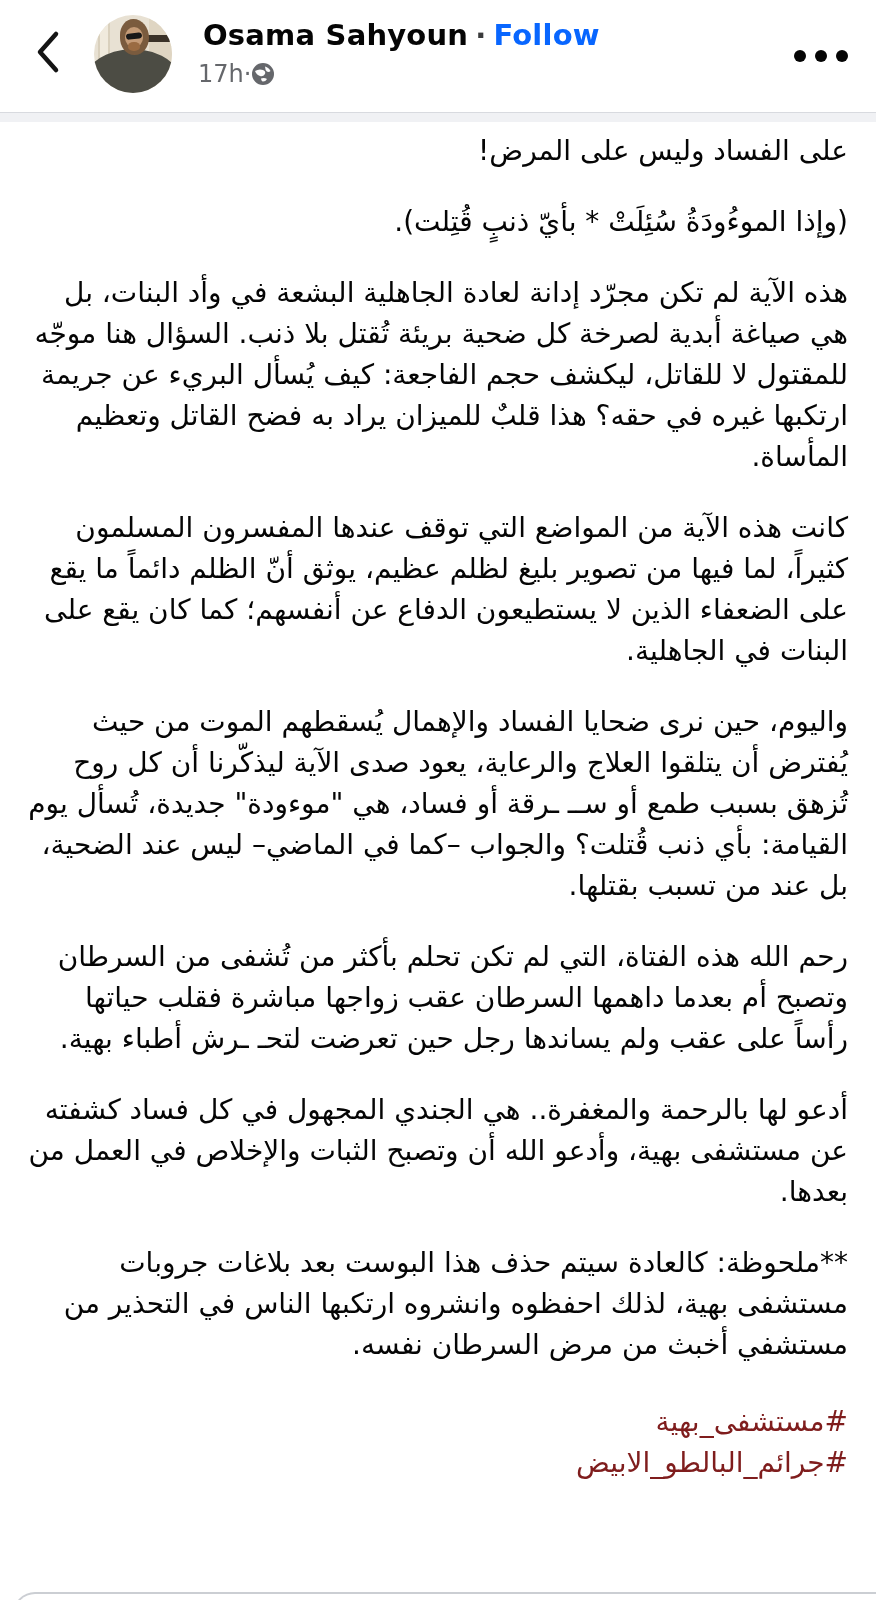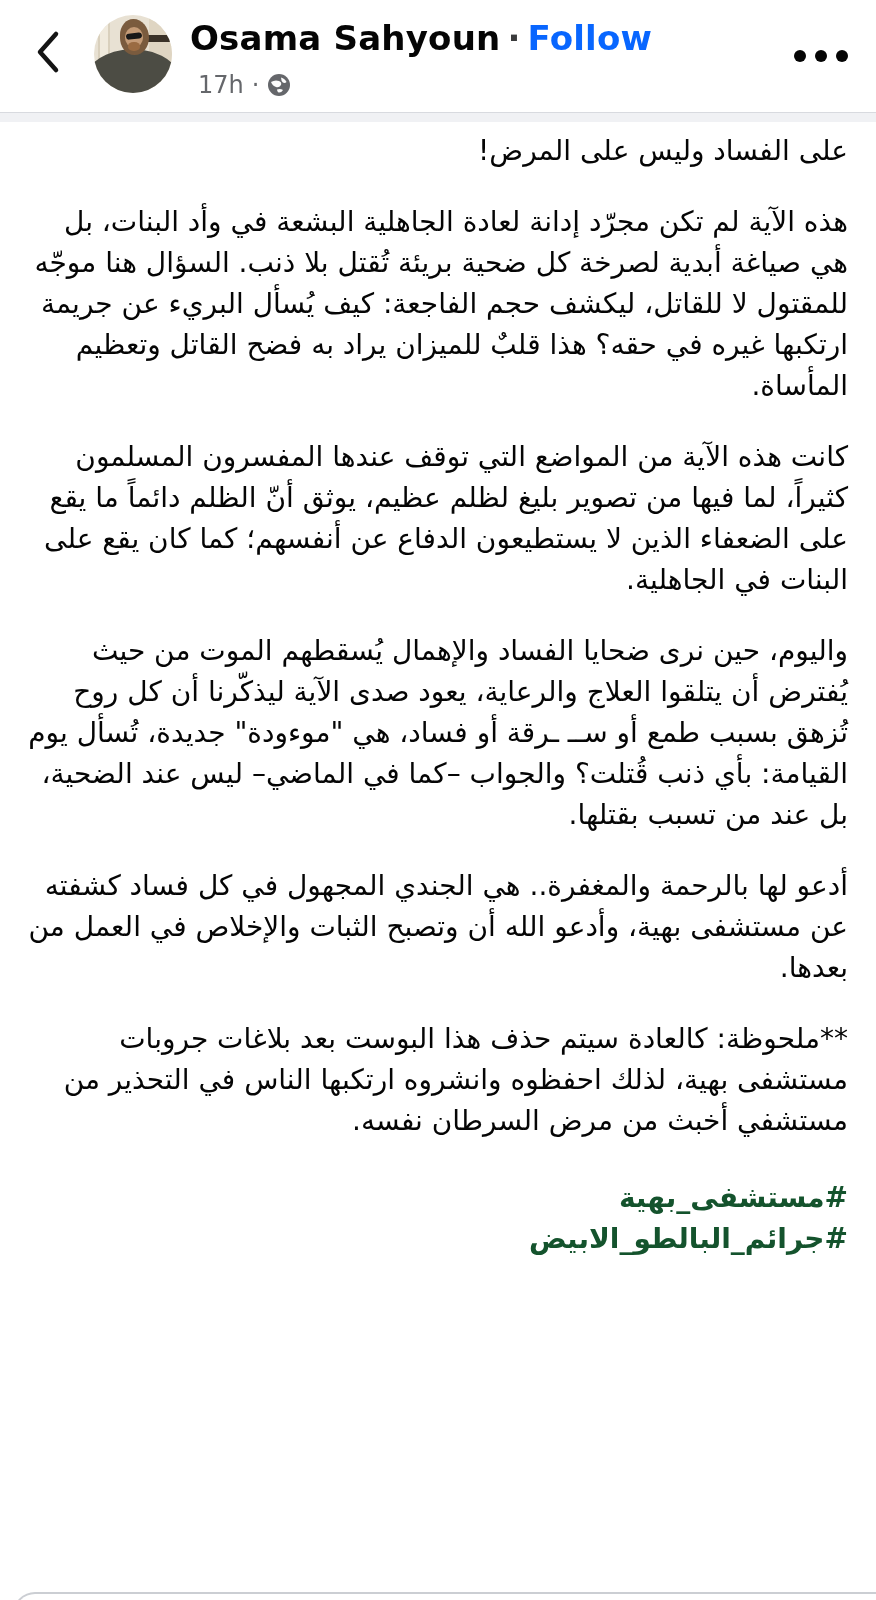--- a/index.html
+++ b/index.html
@@ -16,40 +16,40 @@
     border-radius:50%; overflow:hidden; background:#E8E1D3; }
   .av-right  { position:absolute; right:0; top:0; width:30%; height:100%; background:#DFD5C2; }
   .av-door   { position:absolute; left:5%; top:6%; width:16%; height:64%; background:#F0EADD; border:2px solid #D9D0BD; }
   .av-shelf  { position:absolute; right:-2%; top:26%; width:40%; height:9%; background:#3A3127; }
   .av-jacket { position:absolute; left:-14%; bottom:-32%; width:126%; height:88%; background:#4C4C44;
     border-radius:45% 55% 40% 40%; transform:rotate(-8deg); }
   .av-hair   { position:absolute; left:33%; top:5%; width:38%; height:46%; background:#7A5B3E; border-radius:46% 54% 50% 50%; }
   .av-face   { position:absolute; left:40%; top:15%; width:23%; height:26%; background:#C49B77; border-radius:50% 50% 46% 46%; }
   .av-shades { position:absolute; left:41%; top:23%; width:21%; height:8%; background:#181818; border-radius:4px; transform:rotate(-7deg); }
   .av-beard  { position:absolute; left:43%; top:34%; width:16%; height:12%; background:#9A6B42; border-radius:42%; }
-  .name-line { position:absolute; left:190px; top:18px; font-size:34px; font-weight:bold;
+  .name-line { position:absolute; left:203px; top:18px; font-size:29px; font-weight:bold;
     color:#050505; white-space:nowrap; letter-spacing:.2px; }
   .name-sep { color:#3A3B3C; font-weight:bold; padding:0 7px; }
   .follow { color:#0866FF; cursor:pointer; }
-  .meta-line { position:absolute; left:198px; top:71px; display:flex; align-items:center;
-    gap:8px; font-size:24px; color:#65676B; }
+  .meta-line { position:absolute; left:198px; top:60px; display:flex; align-items:center;
+    gap:0; font-size:24px; color:#65676B; }
   .meta-dot { font-size:24px; color:#65676B; }
   .menu-btn { position:absolute; left:783px; top:34px; width:76px; height:44px;
     display:flex; align-items:center; justify-content:center; gap:9px; cursor:pointer; }
   .menu-btn i { width:12px; height:12px; border-radius:50%; background:#050505; display:block; }
   
   .header-divider { position:absolute; top:112px; left:0; right:0; height:10px;
     background:#F0F1F4; border-top:1px solid #D8DADF; z-index:2; }
   
   .post-body { position:absolute; top:122px; left:0; right:0; z-index:1;
     padding:8px 28px 0 28px; direction:rtl; text-align:right;
     font-size:28px; line-height:41px; color:#050505; }
   .post-body p { margin:0 0 30px 0; }
   .hashtags { margin-top:36px; }
-  .hashtag { display:block; color:#14532d; cursor:pointer; text-decoration:none;font-weight:bold; }
+  .hashtag { display:block; color:#7f1d1d; cursor:pointer; text-decoration:none; }
   
   .comment-bar-edge { position:absolute; top:1592px; left:13px; right:-40px; height:40px;
     border:2px solid #CBCED3; border-bottom:none; border-radius:22px 22px 0 0; z-index:0; }
 </style>
 </head>
 <body>
 
 <div class="screen">
 
   <div class="header">
@@ -96,23 +96,25 @@
       <i></i>
     </div>
   </div>
 
   <div class="header-divider"></div>
 
   <div class="comment-bar-edge"></div>
 
   <div class="post-body" dir="rtl">
     <p>على الفساد وليس على المرض!</p>
+    <p>(وإذا الموءُودَةُ سُئِلَتْ * بأيّ ذنبٍ قُتِلت).</p>
     <p>هذه الآية لم تكن مجرّد إدانة لعادة الجاهلية البشعة في وأد البنات، بل هي صياغة أبدية لصرخة كل ضحية بريئة تُقتل بلا ذنب. السؤال هنا موجّه للمقتول لا للقاتل، ليكشف حجم الفاجعة: كيف يُسأل البريء عن جريمة ارتكبها غيره في حقه؟ هذا قلبٌ للميزان يراد به فضح القاتل وتعظيم المأساة.</p>
     <p>كانت هذه الآية من المواضع التي توقف عندها المفسرون المسلمون كثيراً، لما فيها من تصوير بليغ لظلم عظيم، يوثق أنّ الظلم دائماً ما يقع على الضعفاء الذين لا يستطيعون الدفاع عن أنفسهم؛ كما كان يقع على البنات في الجاهلية.</p>
     <p>واليوم، حين نرى ضحايا الفساد والإهمال يُسقطهم الموت من حيث يُفترض أن يتلقوا العلاج والرعاية، يعود صدى الآية ليذكّرنا أن كل روح تُزهق بسبب طمع أو ســ ـرقة أو فساد، هي "موءودة" جديدة، تُسأل يوم القيامة: بأي ذنب قُتلت؟ والجواب –كما في الماضي– ليس عند الضحية، بل عند من تسبب بقتلها.</p>
+    <p>رحم الله هذه الفتاة، التي لم تكن تحلم بأكثر من تُشفى من السرطان وتصبح أم بعدما داهمها السرطان عقب زواجها مباشرة فقلب حياتها رأساً على عقب ولم يساندها رجل حين تعرضت لتحـ ـرش أطباء بهية.</p>
     <p>أدعو لها بالرحمة والمغفرة.. هي الجندي المجهول في كل فساد كشفته عن مستشفى بهية، وأدعو الله أن وتصبح الثبات والإخلاص في العمل من بعدها.</p>
     <p>**ملحوظة: كالعادة سيتم حذف هذا البوست بعد بلاغات جروبات مستشفى بهية، لذلك احفظوه وانشروه ارتكبها الناس في التحذير من مستشفي أخبث من مرض السرطان نفسه.</p>
 
     <div class="hashtags">
       <a class="hashtag">#مستشفى_بهية</a>
       <a class="hashtag">#جرائم_البالطو_الابيض</a>
     </div>
   </div>
 
 </div>

